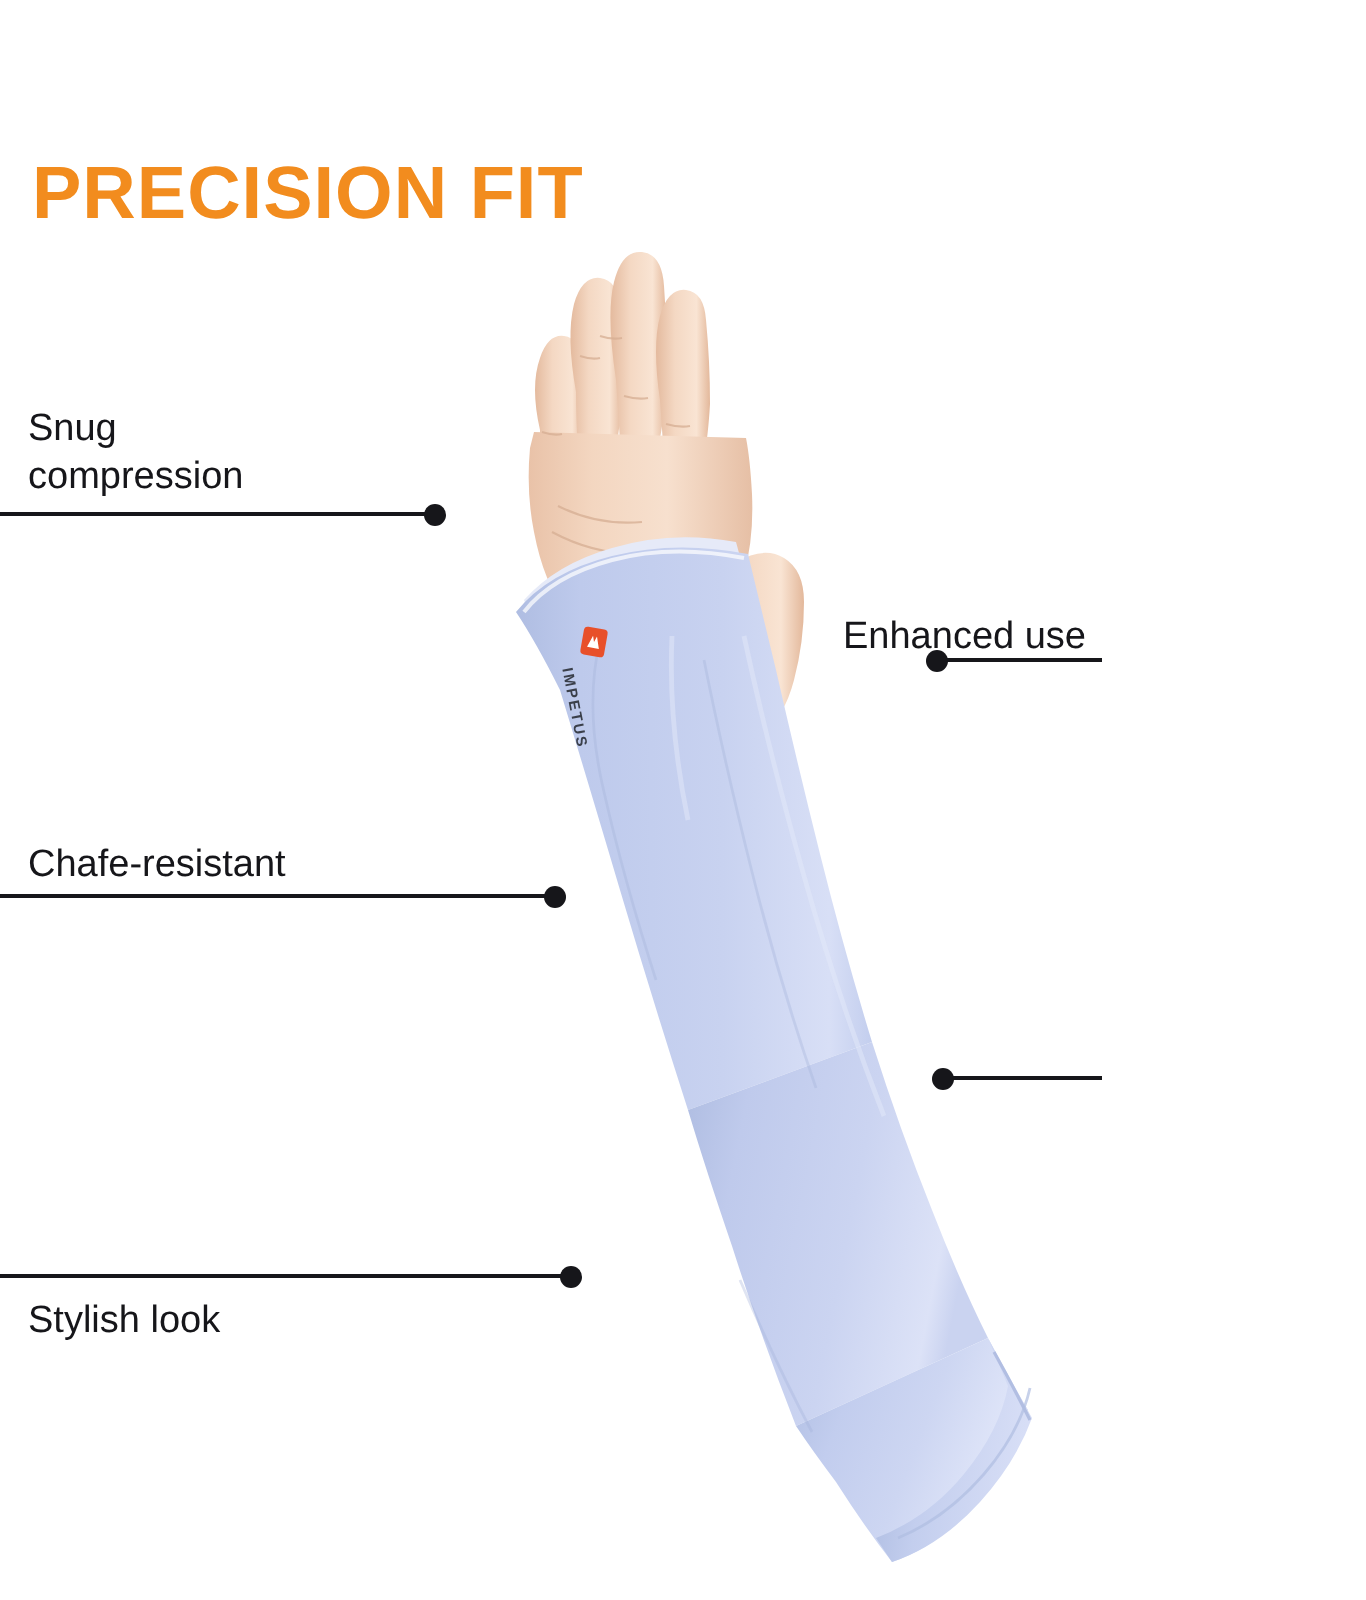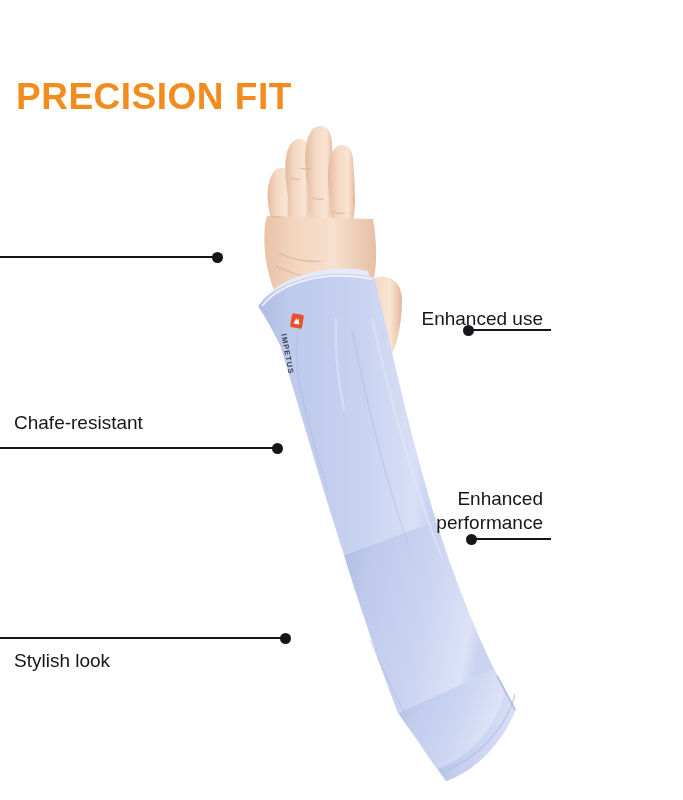--- a/index.html
+++ b/index.html
@@ -240,33 +240,33 @@
     <path d="M262 306 q14 -18 44 -26 q30 -8 66 -1" stroke="#FFFFFF" stroke-width="2" fill="none" opacity="0.7"></path>
   </svg>
 
   <div class="brand-badge">
     <svg width="8" height="9" viewBox="0 0 8 9">
       <path d="M1 7 L3 1 L4 4 L5 1 L7 7 Z" fill="#ffffff"></path>
     </svg>
   </div>
   <div class="brand-word">IMPETUS</div>
 
+  <div class="callout-label left" style="left:14px; top:203px; width:200px;">Snug
+compression</div>
   <div class="connector" style="left:0px; top:256px; width:218px;"></div>
   <div class="connector-dot" style="left:212px; top:252px;"></div>
 
-  <div class="callout-label left" style="left:14px; top:411px; width:240px;">Chafe-resistant</div>
+  <div class="callout-label left" style="left:14px; top:421px; width:240px;">Chafe-resistant</div>
   <div class="connector" style="left:0px; top:447px; width:278px;"></div>
   <div class="connector-dot" style="left:272px; top:443px;"></div>
 
   <div class="callout-label left" style="left:14px; top:609px; width:220px;margin-top:40px;">Stylish look</div>
   <div class="connector" style="left:0px; top:637px; width:286px;"></div>
   <div class="connector-dot" style="left:280px; top:633px;"></div>
 
   <div class="callout-label right" style="right:8px; top:307px; width:300px;">Enhanced use</div>
   <div class="connector" style="left:470px; top:329px; width:213px;"></div>
   <div class="connector-dot" style="left:463px; top:325px;"></div>
 
-  <div class="callout-label right" style="right:8px; top:487px; width:340px;">Enhanced
-performance</div>
   <div class="connector" style="left:473px; top:538px; width:210px;"></div>
   <div class="connector-dot" style="left:466px; top:534px;"></div>
 
 </div>
 
 </body></html>

